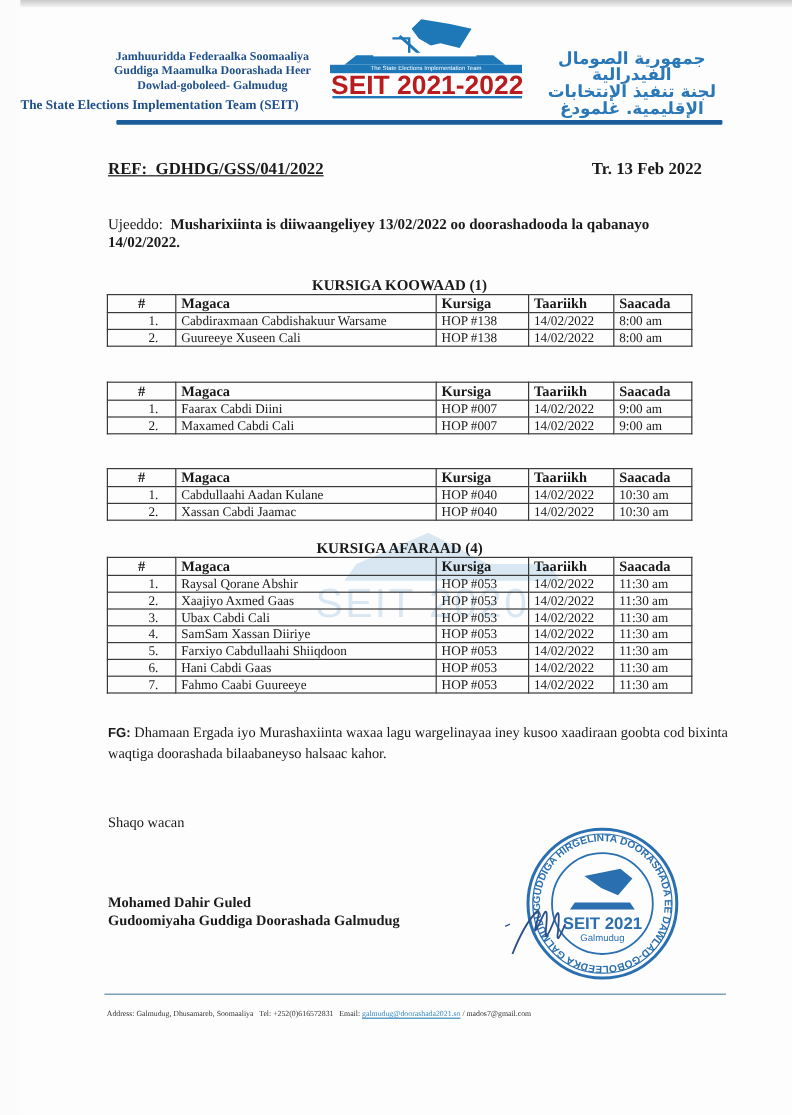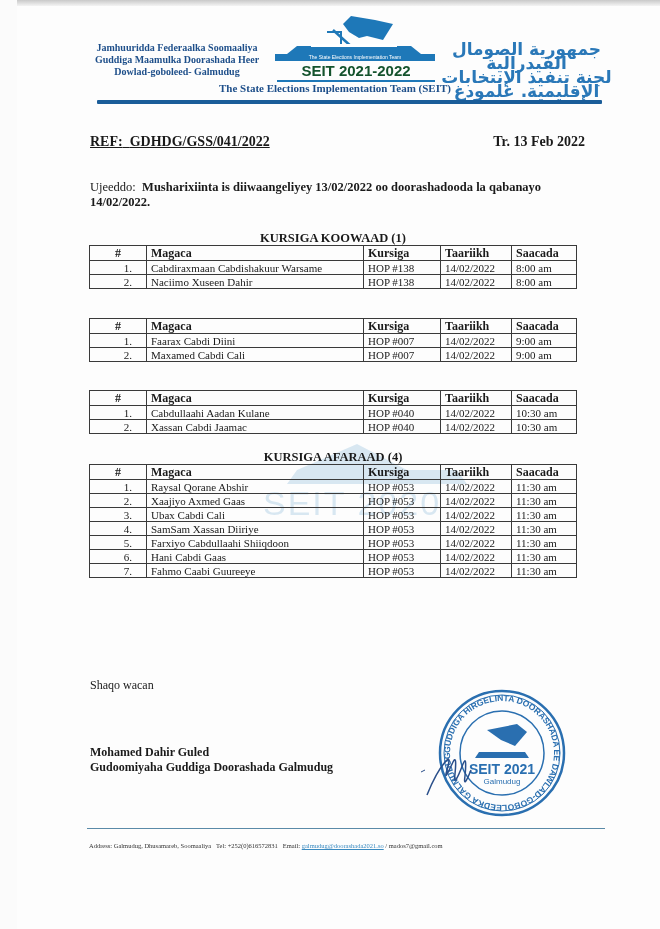--- a/index.html
+++ b/index.html
@@ -5,29 +5,29 @@
   html, body { margin:0; padding:0; }
   body { width:660px; height:929px; background:#fbfbfb; position:relative; overflow:hidden;
          font-family:"Liberation Serif", "DejaVu Serif", serif; color:#1a1a1a; }
   .page { position:absolute; left:17px; top:0; width:660px; height:929px; background:#fdfdfd; }
   .topshade { position:absolute; left:0; top:0; width:660px; height:6px; background:linear-gradient(#c9c9c9,#f4f4f4); }
 
   
   .hdr-left { position:absolute; left:70px; top:42px; width:180px; text-align:center;
               font-weight:bold; font-size:10px; line-height:12px; color:#1e4f8a; }
   .hdr-right { position:absolute; left:422px; top:42px; width:175px; text-align:center;
-               font-weight:bold; font-size:17px; line-height:14px; color:#2a78b8; direction:rtl;
+               font-weight:bold; font-size:14px; line-height:14px; color:#2a78b8; direction:rtl;
                font-family:"DejaVu Sans", sans-serif; }
   .logo { position:absolute; left:254px; top:14px; width:170px; height:68px; }
   .logo-band { position:absolute; left:4px; top:40px; width:160px; height:7px; background:#1e78b8;
                color:#fff; font-family:"Liberation Sans", sans-serif; font-size:5px; line-height:7px; text-align:center; white-space:nowrap; overflow:hidden; }
   .logo-title { position:absolute; left:0; top:48px; width:170px; text-align:center;
-                font-family:"Liberation Sans", sans-serif; font-weight:bold; font-size:15px; color:#14532d; line-height:18px; }
+                font-family:"Liberation Sans", sans-serif; font-weight:bold; font-size:22px; color:#b91c1c; line-height:18px; }
   .logo-underline { position:absolute; left:6px; top:66px; width:158px; height:2px; background:#1e78b8; }
-  .hdr-sub { position:absolute; left:0; width:636px; top:82px; text-align:center;
+  .hdr-sub { position:absolute; left:0; width:636px; top:82px; 
              font-weight:bold; font-size:11px; color:#1e4f8a; }
   .hdr-rule { position:absolute; left:80px; top:100px; width:505px; height:4px; background:#1b5d99; border-radius:1px; }
 
   
   .ref { position:absolute; left:73px; top:134px; font-weight:bold; font-size:14px; text-decoration:underline; }
   .date { position:absolute; right:92px; top:134px; font-weight:bold; font-size:14px; }
   .subject { position:absolute; left:73px; top:180px; width:500px; font-size:12.5px; line-height:15px; }
   .subject b { font-weight:bold; }
 
   
@@ -123,21 +123,21 @@
     </tr>
     <tr>
       <td class="c-num">1.</td>
       <td>Cabdiraxmaan Cabdishakuur Warsame</td>
       <td>HOP #138</td>
       <td>14/02/2022</td>
       <td>8:00 am</td>
     </tr>
     <tr>
       <td class="c-num">2.</td>
-      <td>Naciimo Xuseen Dahir</td>
+      <td>Guureeye Xuseen Cali</td>
       <td>HOP #138</td>
       <td>14/02/2022</td>
       <td>8:00 am</td>
     </tr>
   </tbody>
     </table>
 
   <table class="seat" style="top:318px;">
     <tbody>
         <tr>
@@ -245,20 +245,24 @@
     <tr>
       <td class="c-num">7.</td>
       <td>Fahmo Caabi Guureeye</td>
       <td>HOP #053</td>
       <td>14/02/2022</td>
       <td>11:30 am</td>
     </tr>
   </tbody>
     </table>
 
+  <div class="note">
+    <span class="fg">FG:</span>
+    <span>Dhamaan Ergada iyo Murashaxiinta waxaa lagu wargelinayaa iney kusoo xaadiraan goobta cod bixinta waqtiga doorashada bilaabaneyso halsaac kahor.</span>
+  </div>
 
   <div class="closing">Shaqo wacan</div>
 
   <div class="sign-name">
     <div>Mohamed Dahir Guled</div>
     <div>Gudoomiyaha Guddiga Doorashada Galmudug</div>
   </div>
 
   <svg class="stamp" viewBox="0 0 130 130">
     <defs>

